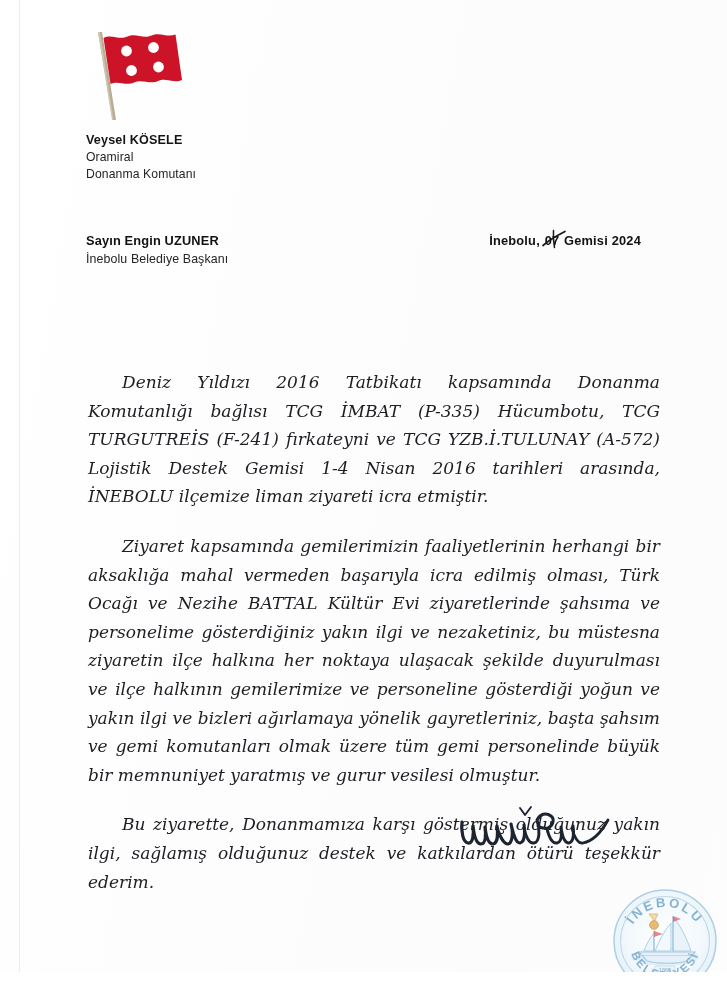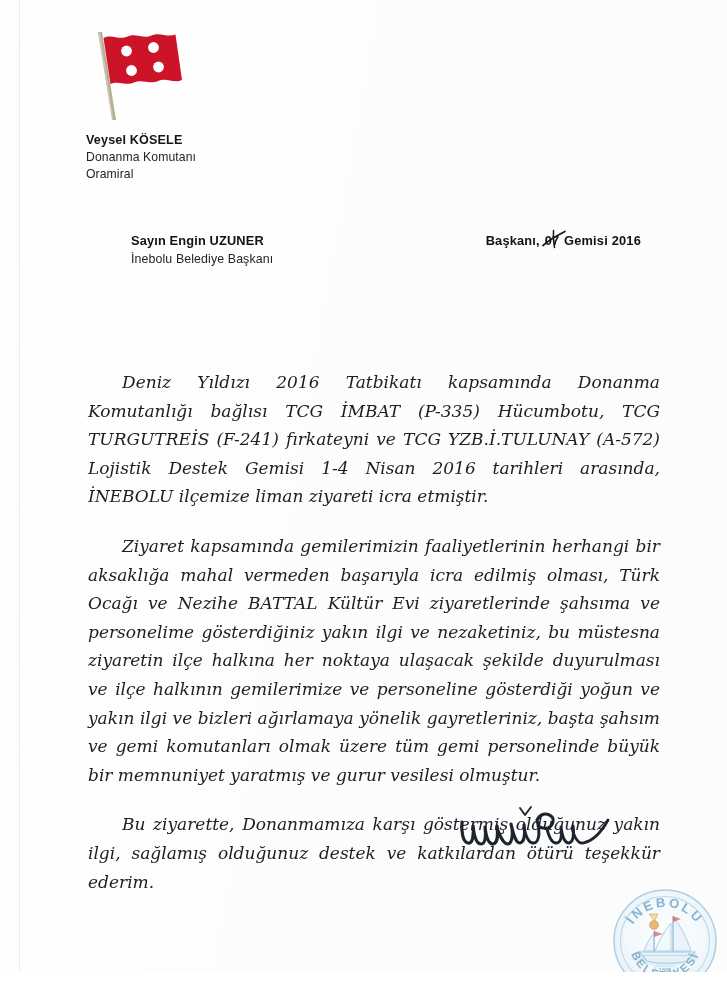--- a/index.html
+++ b/index.html
@@ -68,21 +68,21 @@
   
   #address-row {
     position: absolute;
     left: 86px;
     top: 232px;
     width: 555px;
     display: flex;
     justify-content: space-between;
     align-items: flex-start;
   }
-  #addressee { line-height: 1.45; margin-left: 45px; }
+  #addressee { line-height: 1.45; }
   .ad-name {
     font-size: 12.8px;
     font-weight: bold;
     letter-spacing: 0.15px;
     color: #121212;
   }
   .ad-title {
     font-size: 12.4px;
     color: #252525;
     letter-spacing: 0.1px;
@@ -176,43 +176,43 @@
                Z" fill="#cc1327"></path>
 
       <circle cx="40.5" cy="23" r="5.4" fill="#ffffff"></circle>
       <circle cx="67.5" cy="19.5" r="5.4" fill="#ffffff"></circle>
       <circle cx="45.5" cy="42.5" r="5.4" fill="#ffffff"></circle>
       <circle cx="72.5" cy="39" r="5.4" fill="#ffffff"></circle>
     </svg>
 
     <div id="letterhead-text">
       <div class="lh-name">Veysel KÖSELE</div>
+      <div class="lh-line">Oramiral</div>
       <div class="lh-line">Donanma Komutanı</div>
-      <div class="lh-line">Oramiral</div>
     </div>
   </div>
 
   <div id="address-row">
 
     <div id="addressee">
       <div class="ad-name">Sayın Engin UZUNER</div>
       <div class="ad-title">İnebolu Belediye Başkanı</div>
     </div>
 
     <div id="dateline">
-      <span>Başkanı,</span>
+      <span>İnebolu,</span>
       <span id="date-day-wrap">
         <span>07</span>
         <svg id="date-strike" viewBox="0 0 28 22">
           <path d="M3 17.5 C 9 12, 17 7.5, 25 3.5" stroke="#15181c" stroke-width="1.7" fill="none" stroke-linecap="round"></path>
           <path d="M13.5 2.5 C 13 8, 13.5 14, 14.5 19.5" stroke="#15181c" stroke-width="1.5" fill="none" stroke-linecap="round"></path>
         </svg>
       </span>
       <span>Gemisi</span>
-      <span>2016</span>
+      <span>2024</span>
     </div>
   </div>
 
   <div id="body-text">
     <p>Deniz Yıldızı 2016 Tatbikatı kapsamında Donanma Komutanlığı bağlısı TCG İMBAT (P-335) Hücumbotu, TCG TURGUTREİS (F-241) fırkateyni ve TCG YZB.İ.TULUNAY (A-572) Lojistik Destek Gemisi 1-4 Nisan 2016 tarihleri arasında, İNEBOLU ilçemize liman ziyareti icra etmiştir.</p>
     <p>Ziyaret kapsamında gemilerimizin faaliyetlerinin herhangi bir aksaklığa mahal vermeden başarıyla icra edilmiş olması, Türk Ocağı ve Nezihe BATTAL Kültür Evi ziyaretlerinde şahsıma ve personelime gösterdiğiniz yakın ilgi ve nezaketiniz, bu müstesna ziyaretin ilçe halkına her noktaya ulaşacak şekilde duyurulması ve ilçe halkının gemilerimize ve personeline gösterdiği yoğun ve yakın ilgi ve bizleri ağırlamaya yönelik gayretleriniz, başta şahsım ve gemi komutanları olmak üzere tüm gemi personelinde büyük bir memnuniyet yaratmış ve gurur vesilesi olmuştur.</p>
     <p>Bu ziyarette, Donanmamıza karşı göstermiş olduğunuz yakın ilgi, sağlamış olduğunuz destek ve katkılardan ötürü teşekkür ederim.</p>
   </div>
 
   <div id="signature">

